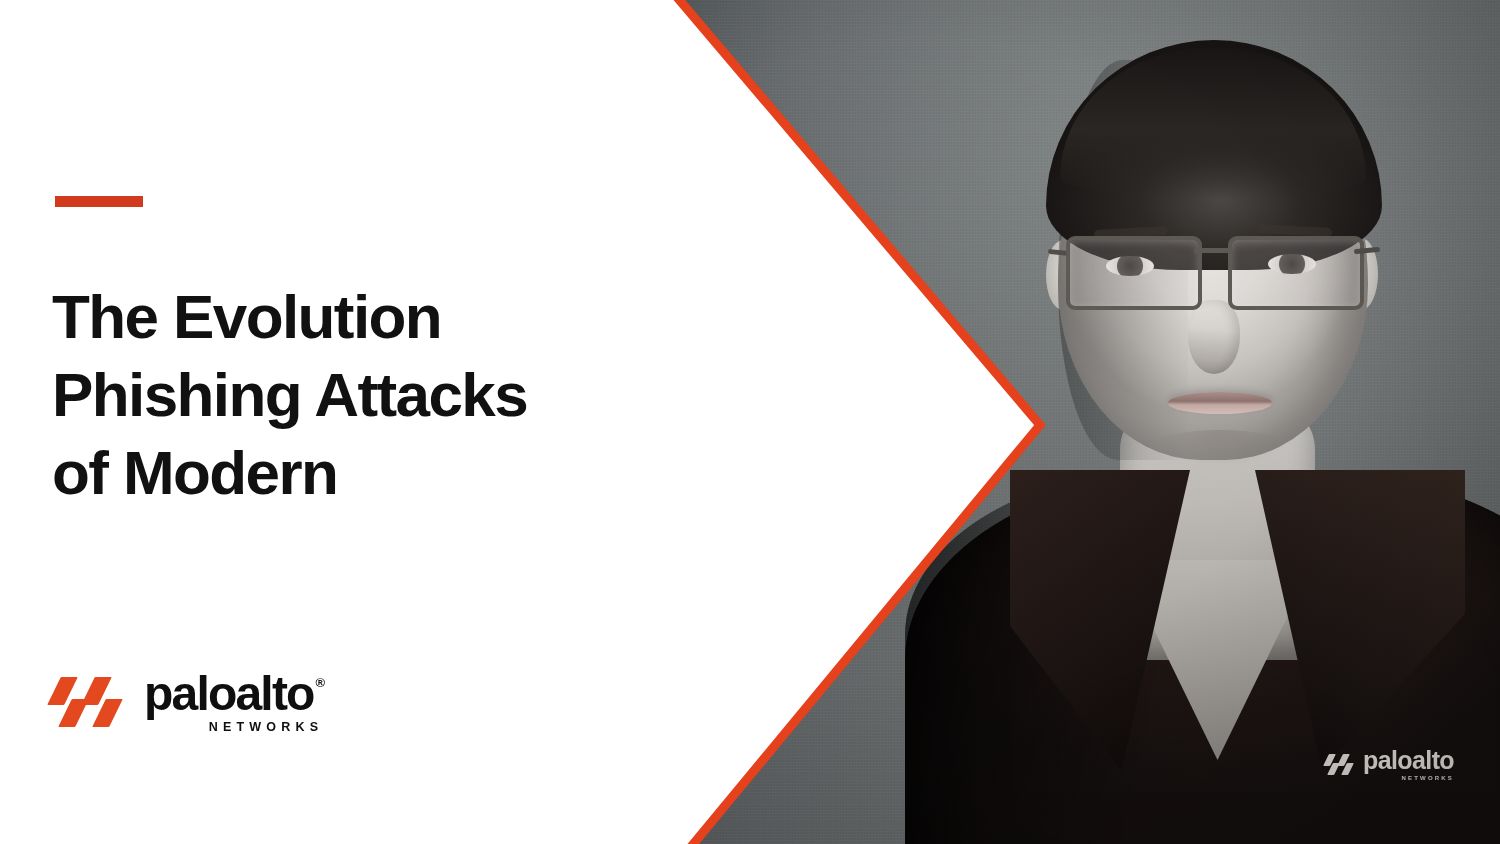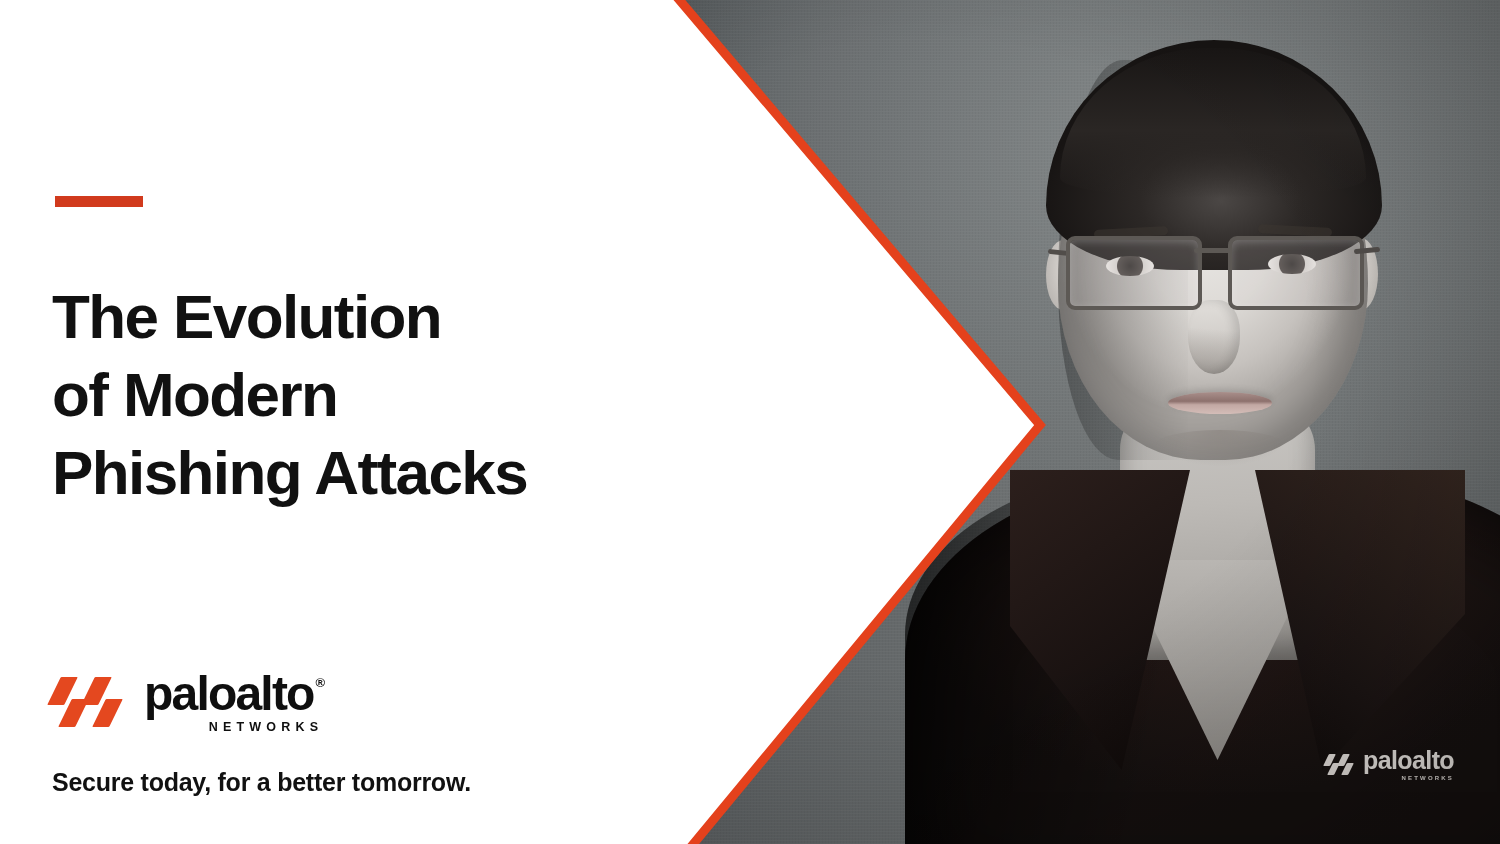--- a/index.html
+++ b/index.html
@@ -366,35 +366,34 @@
   </div>
 
   <svg class="chevron-stroke" viewBox="0 0 1500 844">
     <polyline points="676,-4 1040,425 690,848" fill="none" stroke="#e4411c" stroke-width="9"></polyline>
   </svg>
 
   <div class="accent-bar"></div>
 
   <h1 class="title">
     <span class="tl">The Evolution</span>
+    <span class="tl">Phishing Attacks</span>
     <span class="tl">of Modern</span>
-    <span class="tl">Phishing Attacks</span>
   </h1>
 
   <div class="brand">
     <span class="brand-mark">
       <i></i>
         <i></i>
         <i></i>
         <i></i>
     </span>
     <span class="brand-words">
       <span class="brand-word-row">
         <span class="brand-word">paloalto</span>
         <span class="brand-reg">®</span>
       </span>
       <span class="brand-sub">NETWORKS</span>
     </span>
   </div>
 
-  <div class="tagline">Secure today, for a better tomorrow.</div>
 
 </div>
 
 </body></html>

